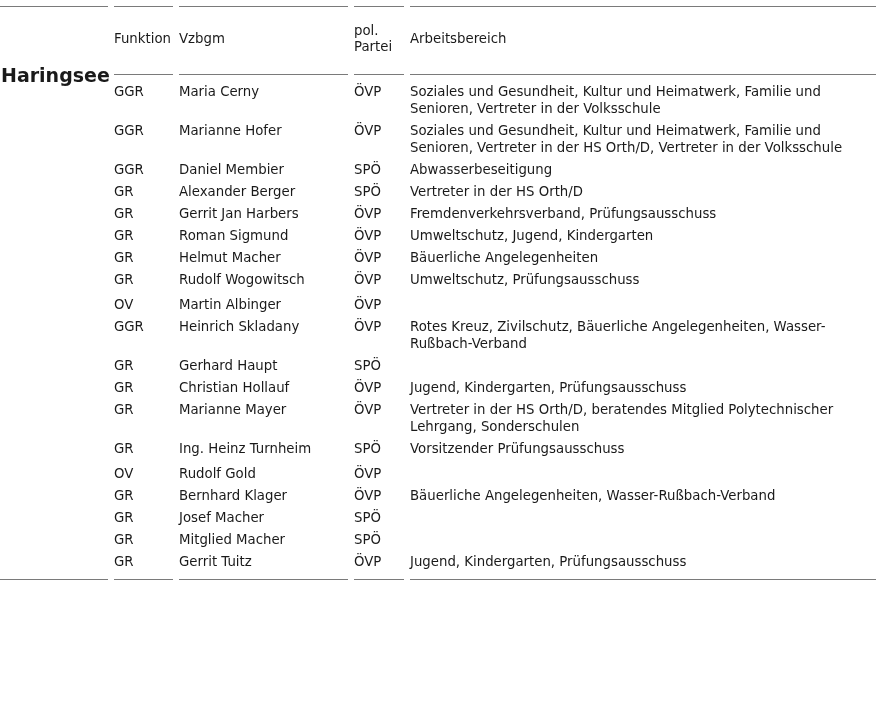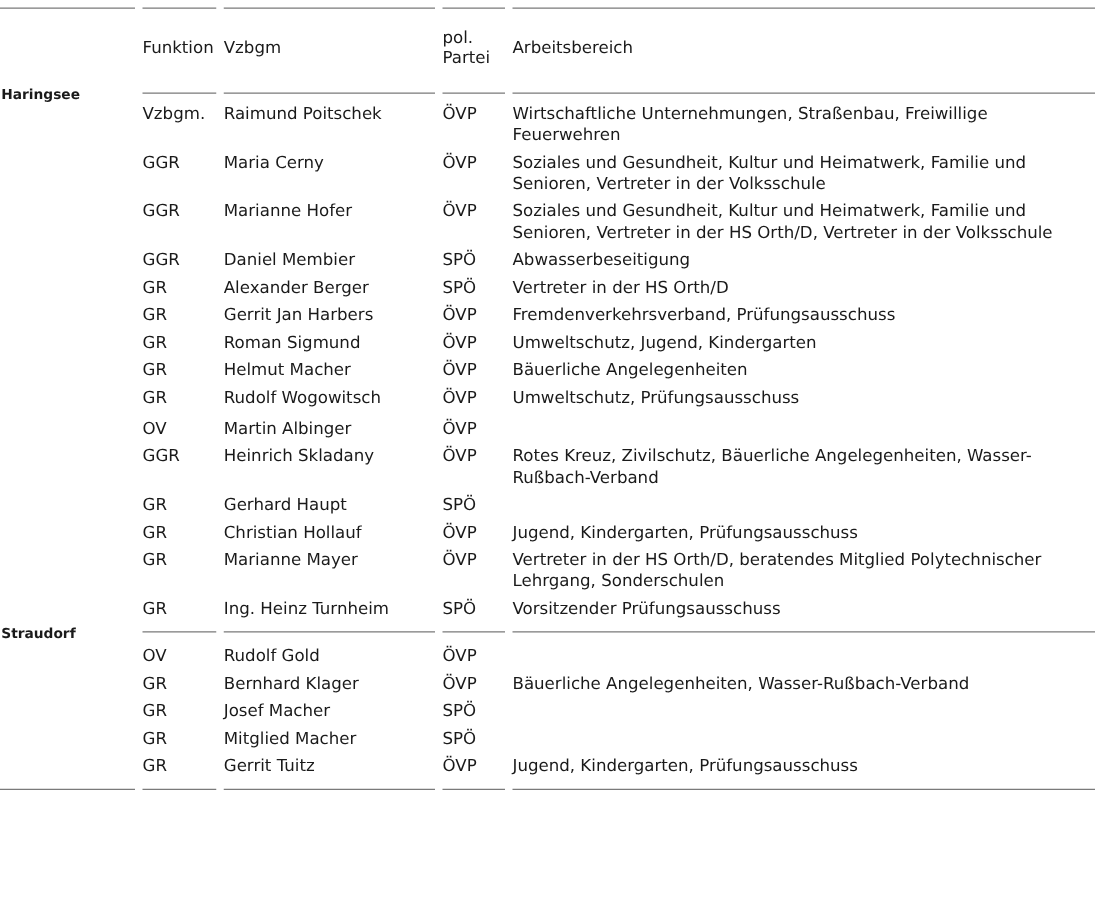--- a/index.html
+++ b/index.html
@@ -49,21 +49,21 @@
       border-top: 1px solid #7a7a7a;
     }
     .rule td.c5cell::after { right: 2px; }
     .rule td.blank::after { display: none; }
 
     .header-row td { padding-top: 8px; padding-bottom: 12px; height: 35px; vertical-align: middle; }
     .header-row td.party { line-height: 16px; }
 
     .section-label {
       font-weight: bold;
-      font-size: 11px;
+      font-size: 19px;
       line-height: 17px;
       white-space: nowrap;
     }
     .data-row td { padding-top: 2px; padding-bottom: 3px; }
     .data-row td.area { padding-right: 10px; }
     .first-of-section td { padding-top: 5px; }
   </style>
 </head>
 <body>
 
@@ -96,27 +96,20 @@
         <td class="blank">
           <span class="section-label" style="position: absolute; left: 1px; top: -1px;">Haringsee</span>
         </td>
         <td class=""></td>
         <td class=""></td>
         <td class=""></td>
         <td class="c5cell"></td>
       </tr>
       <tr class="data-row">
         <td></td>
-        <td>Vzbgm.</td>
-        <td>Raimund Poitschek</td>
-        <td>ÖVP</td>
-        <td class="area">Wirtschaftliche Unternehmungen, Straßenbau, Freiwillige Feuerwehren</td>
-      </tr>
-      <tr class="data-row">
-        <td></td>
         <td>GGR</td>
         <td>Maria Cerny</td>
         <td>ÖVP</td>
         <td class="area">Soziales und Gesundheit, Kultur und Heimatwerk, Familie und Senioren, Vertreter in der Volksschule</td>
       </tr>
       <tr class="data-row">
         <td></td>
         <td>GGR</td>
         <td>Marianne Hofer</td>
         <td>ÖVP</td>
@@ -199,29 +192,20 @@
         <td>ÖVP</td>
         <td class="area">Vertreter in der HS Orth/D, beratendes Mitglied Polytechnischer Lehrgang, Sonderschulen</td>
       </tr>
       <tr class="data-row">
         <td></td>
         <td>GR</td>
         <td>Ing. Heinz Turnheim</td>
         <td>SPÖ</td>
         <td class="area">Vorsitzender Prüfungsausschuss</td>
       </tr>
-      <tr class="rule section-rule">
-        <td class="blank">
-          <span class="section-label" style="position: absolute; left: 1px; top: -1px;">Straudorf</span>
-        </td>
-        <td class=""></td>
-        <td class=""></td>
-        <td class=""></td>
-        <td class="c5cell"></td>
-      </tr>
       <tr class="data-row first-of-section">
         <td></td>
         <td>OV</td>
         <td>Rudolf Gold</td>
         <td>ÖVP</td>
         <td class="area"></td>
       </tr>
       <tr class="data-row">
         <td></td>
         <td>GR</td>

